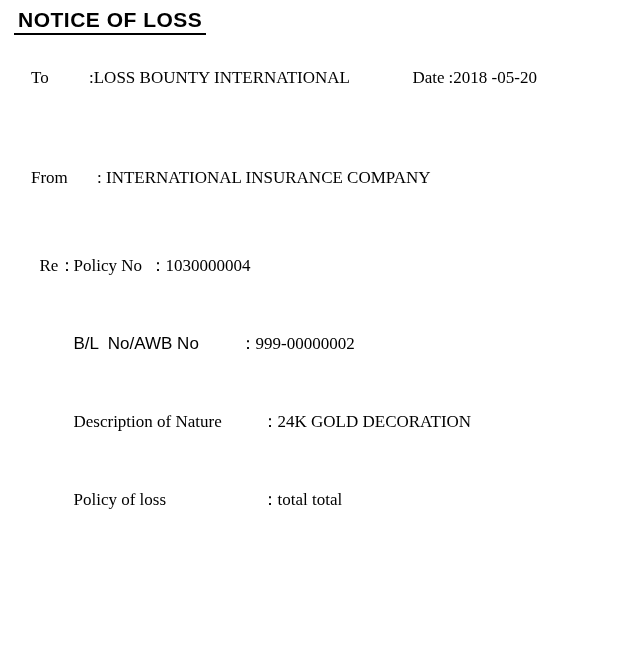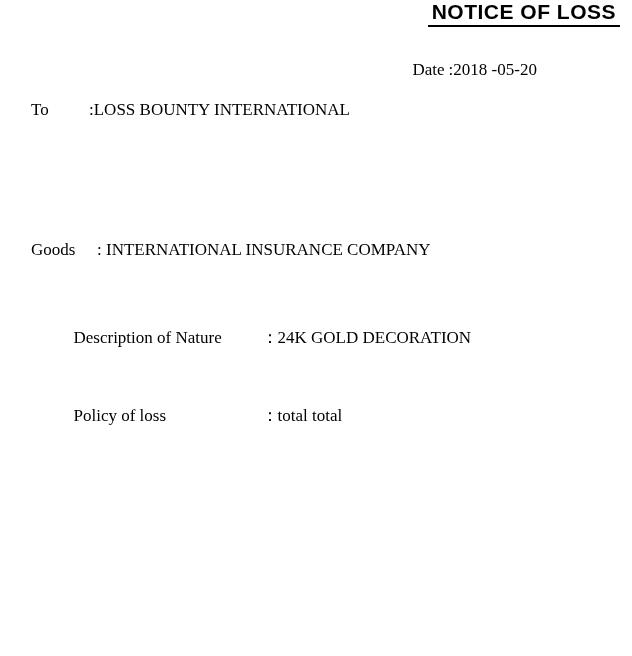--- a/index.html
+++ b/index.html
@@ -5,35 +5,35 @@
   html, body { margin: 0; padding: 0; background: #ffffff; }
   body {
     width: 632px; height: 656px; overflow: hidden;
     color: #000;
     font-family: "Liberation Serif", "DejaVu Serif", serif;
     font-size: 17px;
   }
   .page { padding: 0 12px 0 14px; }
 
   
-  .title-wrap { text-align: right; }
+  .title-wrap { text-align: left; margin-top: 8px; }
   .title {
     display: inline-block;
     font-family: "Liberation Sans", "DejaVu Sans", sans-serif;
     font-weight: bold; font-size: 21px; letter-spacing: .5px;
     border-bottom: 2px solid #000; padding: 0 4px 1px 4px;
     line-height: 24px;
   }
 
   
   .hrow { line-height: 19px; white-space: pre; }
   .row-to { margin-top: 14px; position: relative; }
   .row-attention { margin-top: 9px; }
   .row-from { margin-top: 24px; }
-  .hlabel { display: inline-block; margin-top: 40px; }
+  .hlabel { display: inline-block; }
   .row-to .hlabel { width: 58px; }
   .row-attention .hlabel { width: 89px; }
   .row-from .hlabel { width: 66px; }
   .date-group { position: absolute; left: 373px; top: 0; white-space: pre; }
   .date-group .dlabel { margin-right: 4px; }
 
   
   .re-block { margin-top: 21px; }
   .re-row { line-height: 26px; white-space: pre; }
   .re-prefix { display: inline-block; width: 34px; }
@@ -55,24 +55,30 @@
 
   <div class="hrow row-to">
     <span class="hlabel">To</span><span>:LOSS BOUNTY INTERNATIONAL</span>
     <span class="date-group">
       <span class="dlabel">Date</span><span>:2018 -05-20</span>
     </span>
   </div>
 
 
   <div class="hrow row-from">
-    <span class="hlabel">Goods</span><span>: INTERNATIONAL INSURANCE COMPANY</span>
+    <span class="hlabel">From</span><span>: INTERNATIONAL INSURANCE COMPANY</span>
   </div>
 
   <div class="re-block">
+    <div class="re-row r0">
+      <span class="re-prefix">Re：</span><span class="re-label">Policy No</span><span class="re-colon">：</span><span>1030000004</span>
+    </div>
+    <div class="re-row r2">
+      <span class="re-prefix"></span><span class="re-label">B/L  No/AWB No</span><span class="re-colon">：</span><span>999-00000002</span>
+    </div>
     <div class="re-row r3">
       <span class="re-prefix"></span><span class="re-label">Description of Nature</span><span class="re-colon">：</span><span>24K GOLD DECORATION</span>
     </div>
     <div class="re-row r4">
       <span class="re-prefix"></span><span class="re-label">Policy of loss</span><span class="re-colon">：</span><span>total total</span>
     </div>
 
   </div>
 
 </div>

